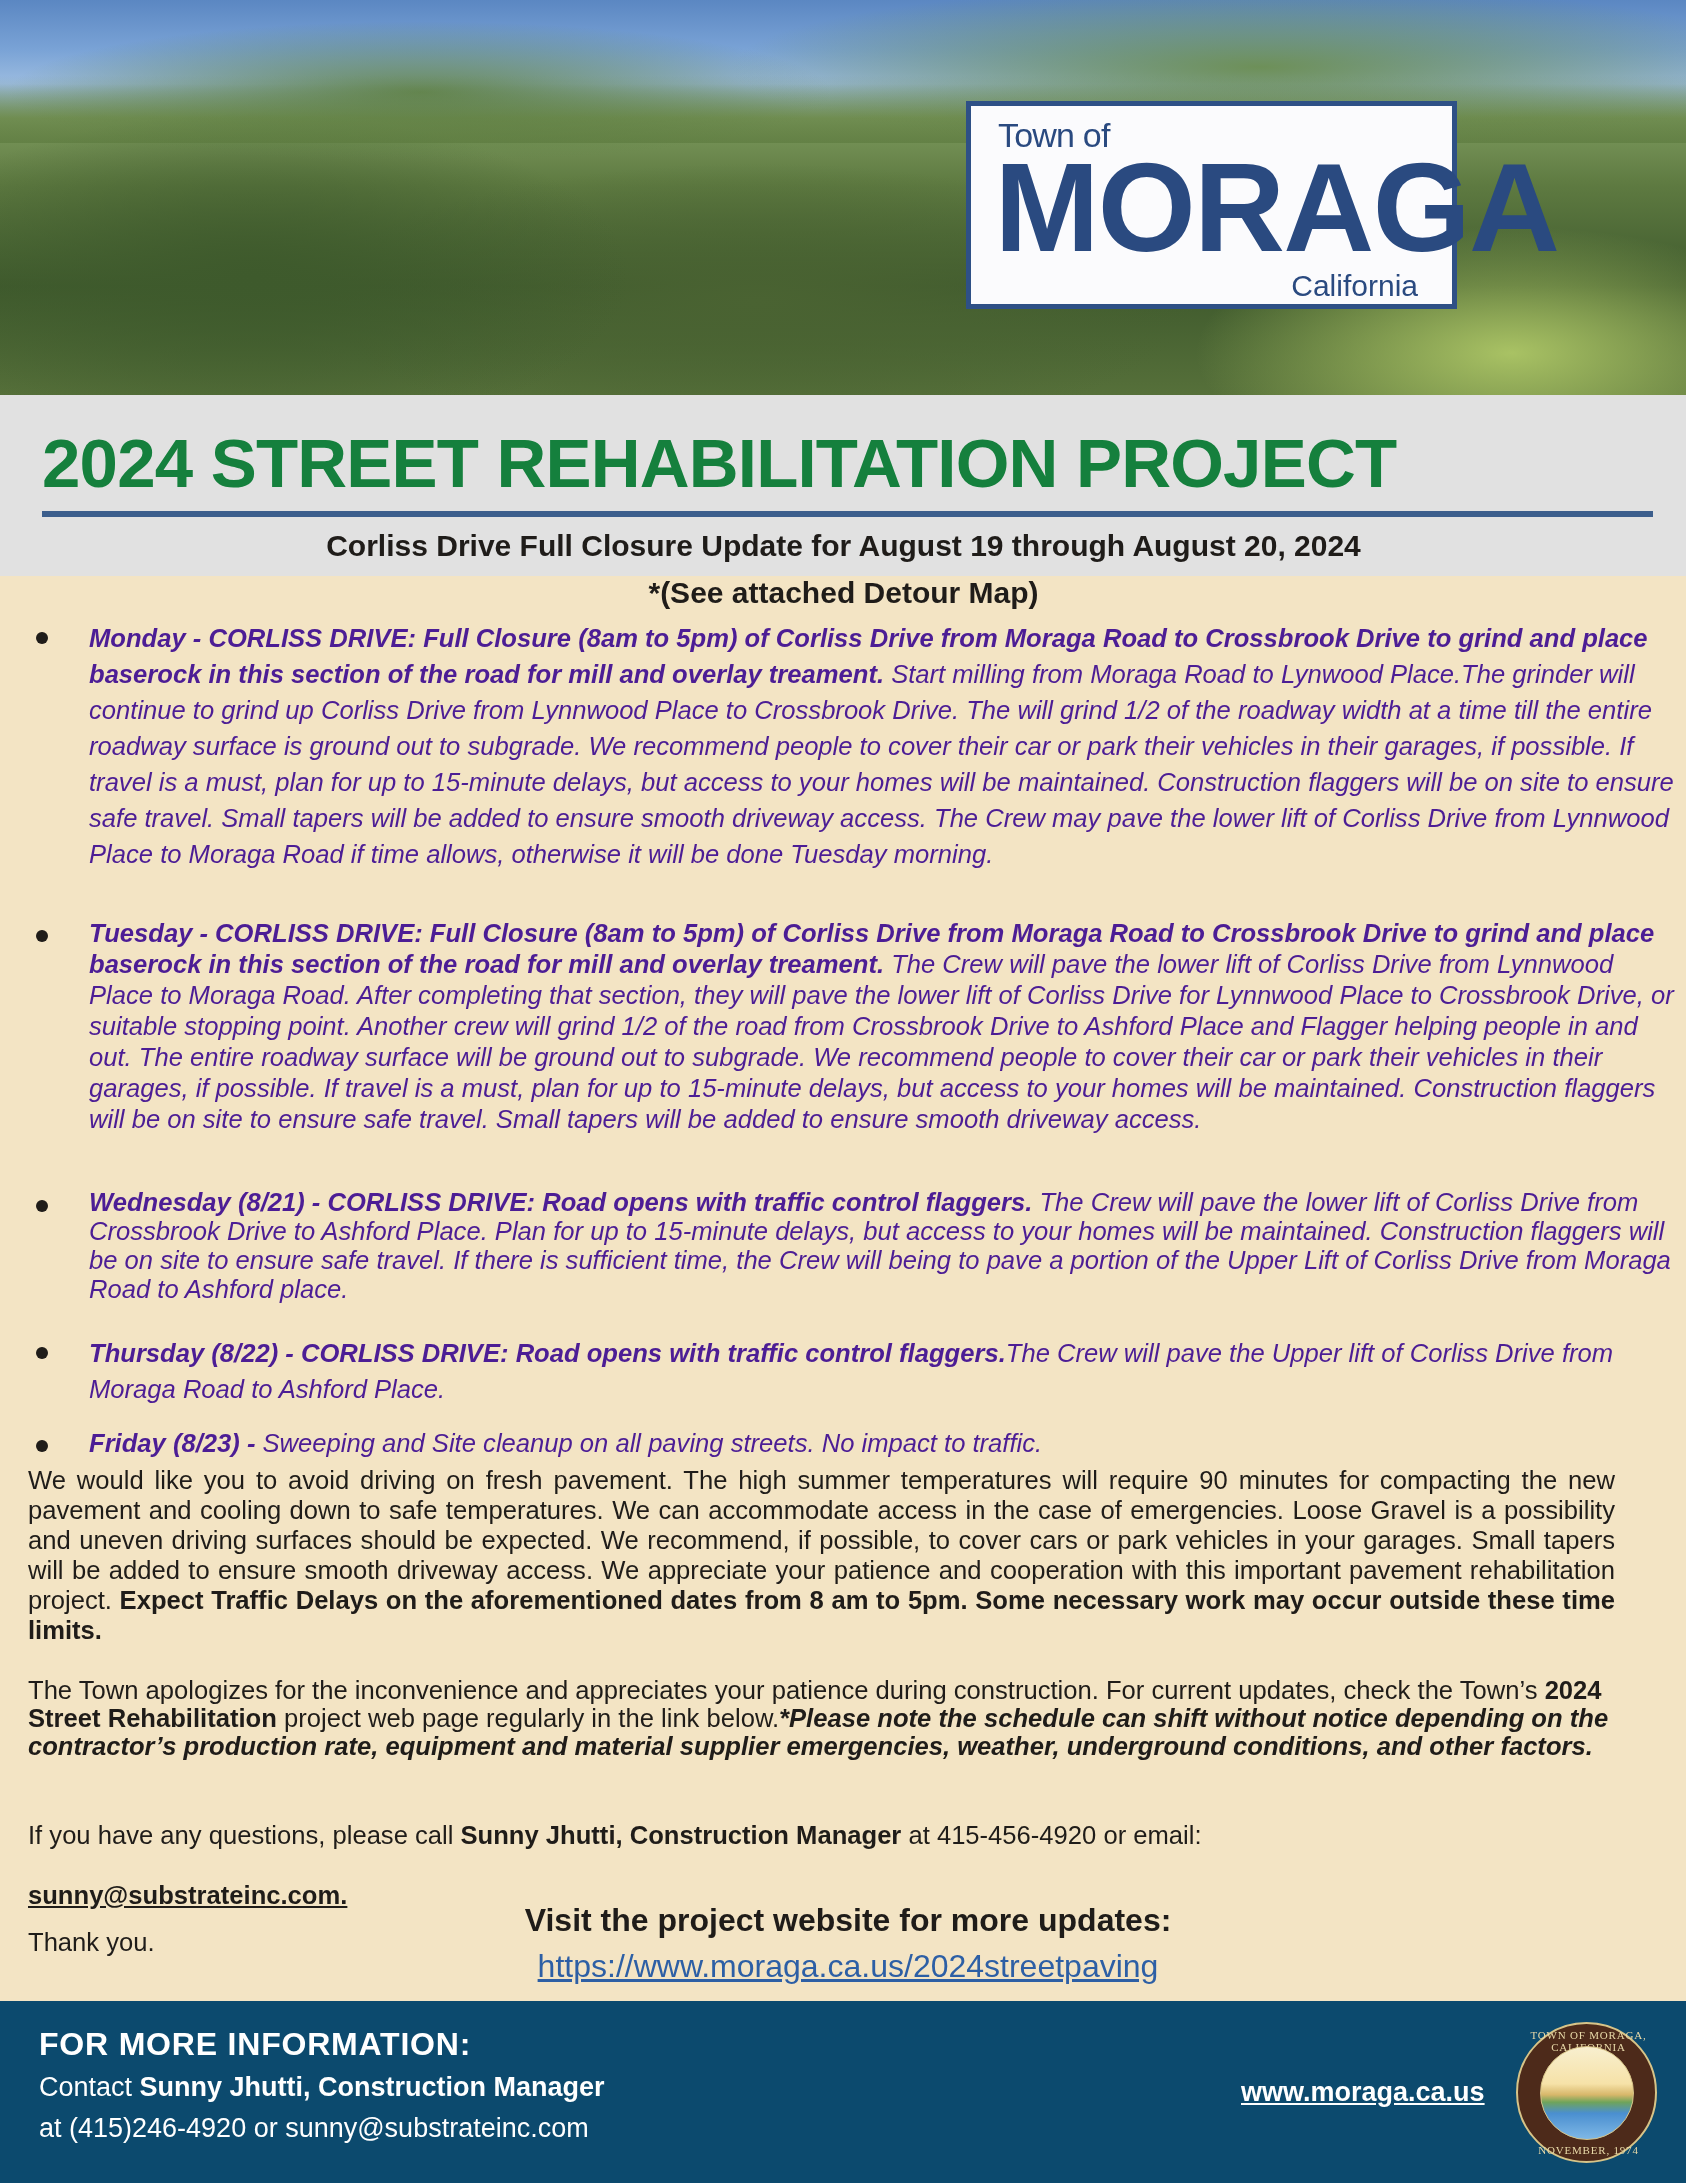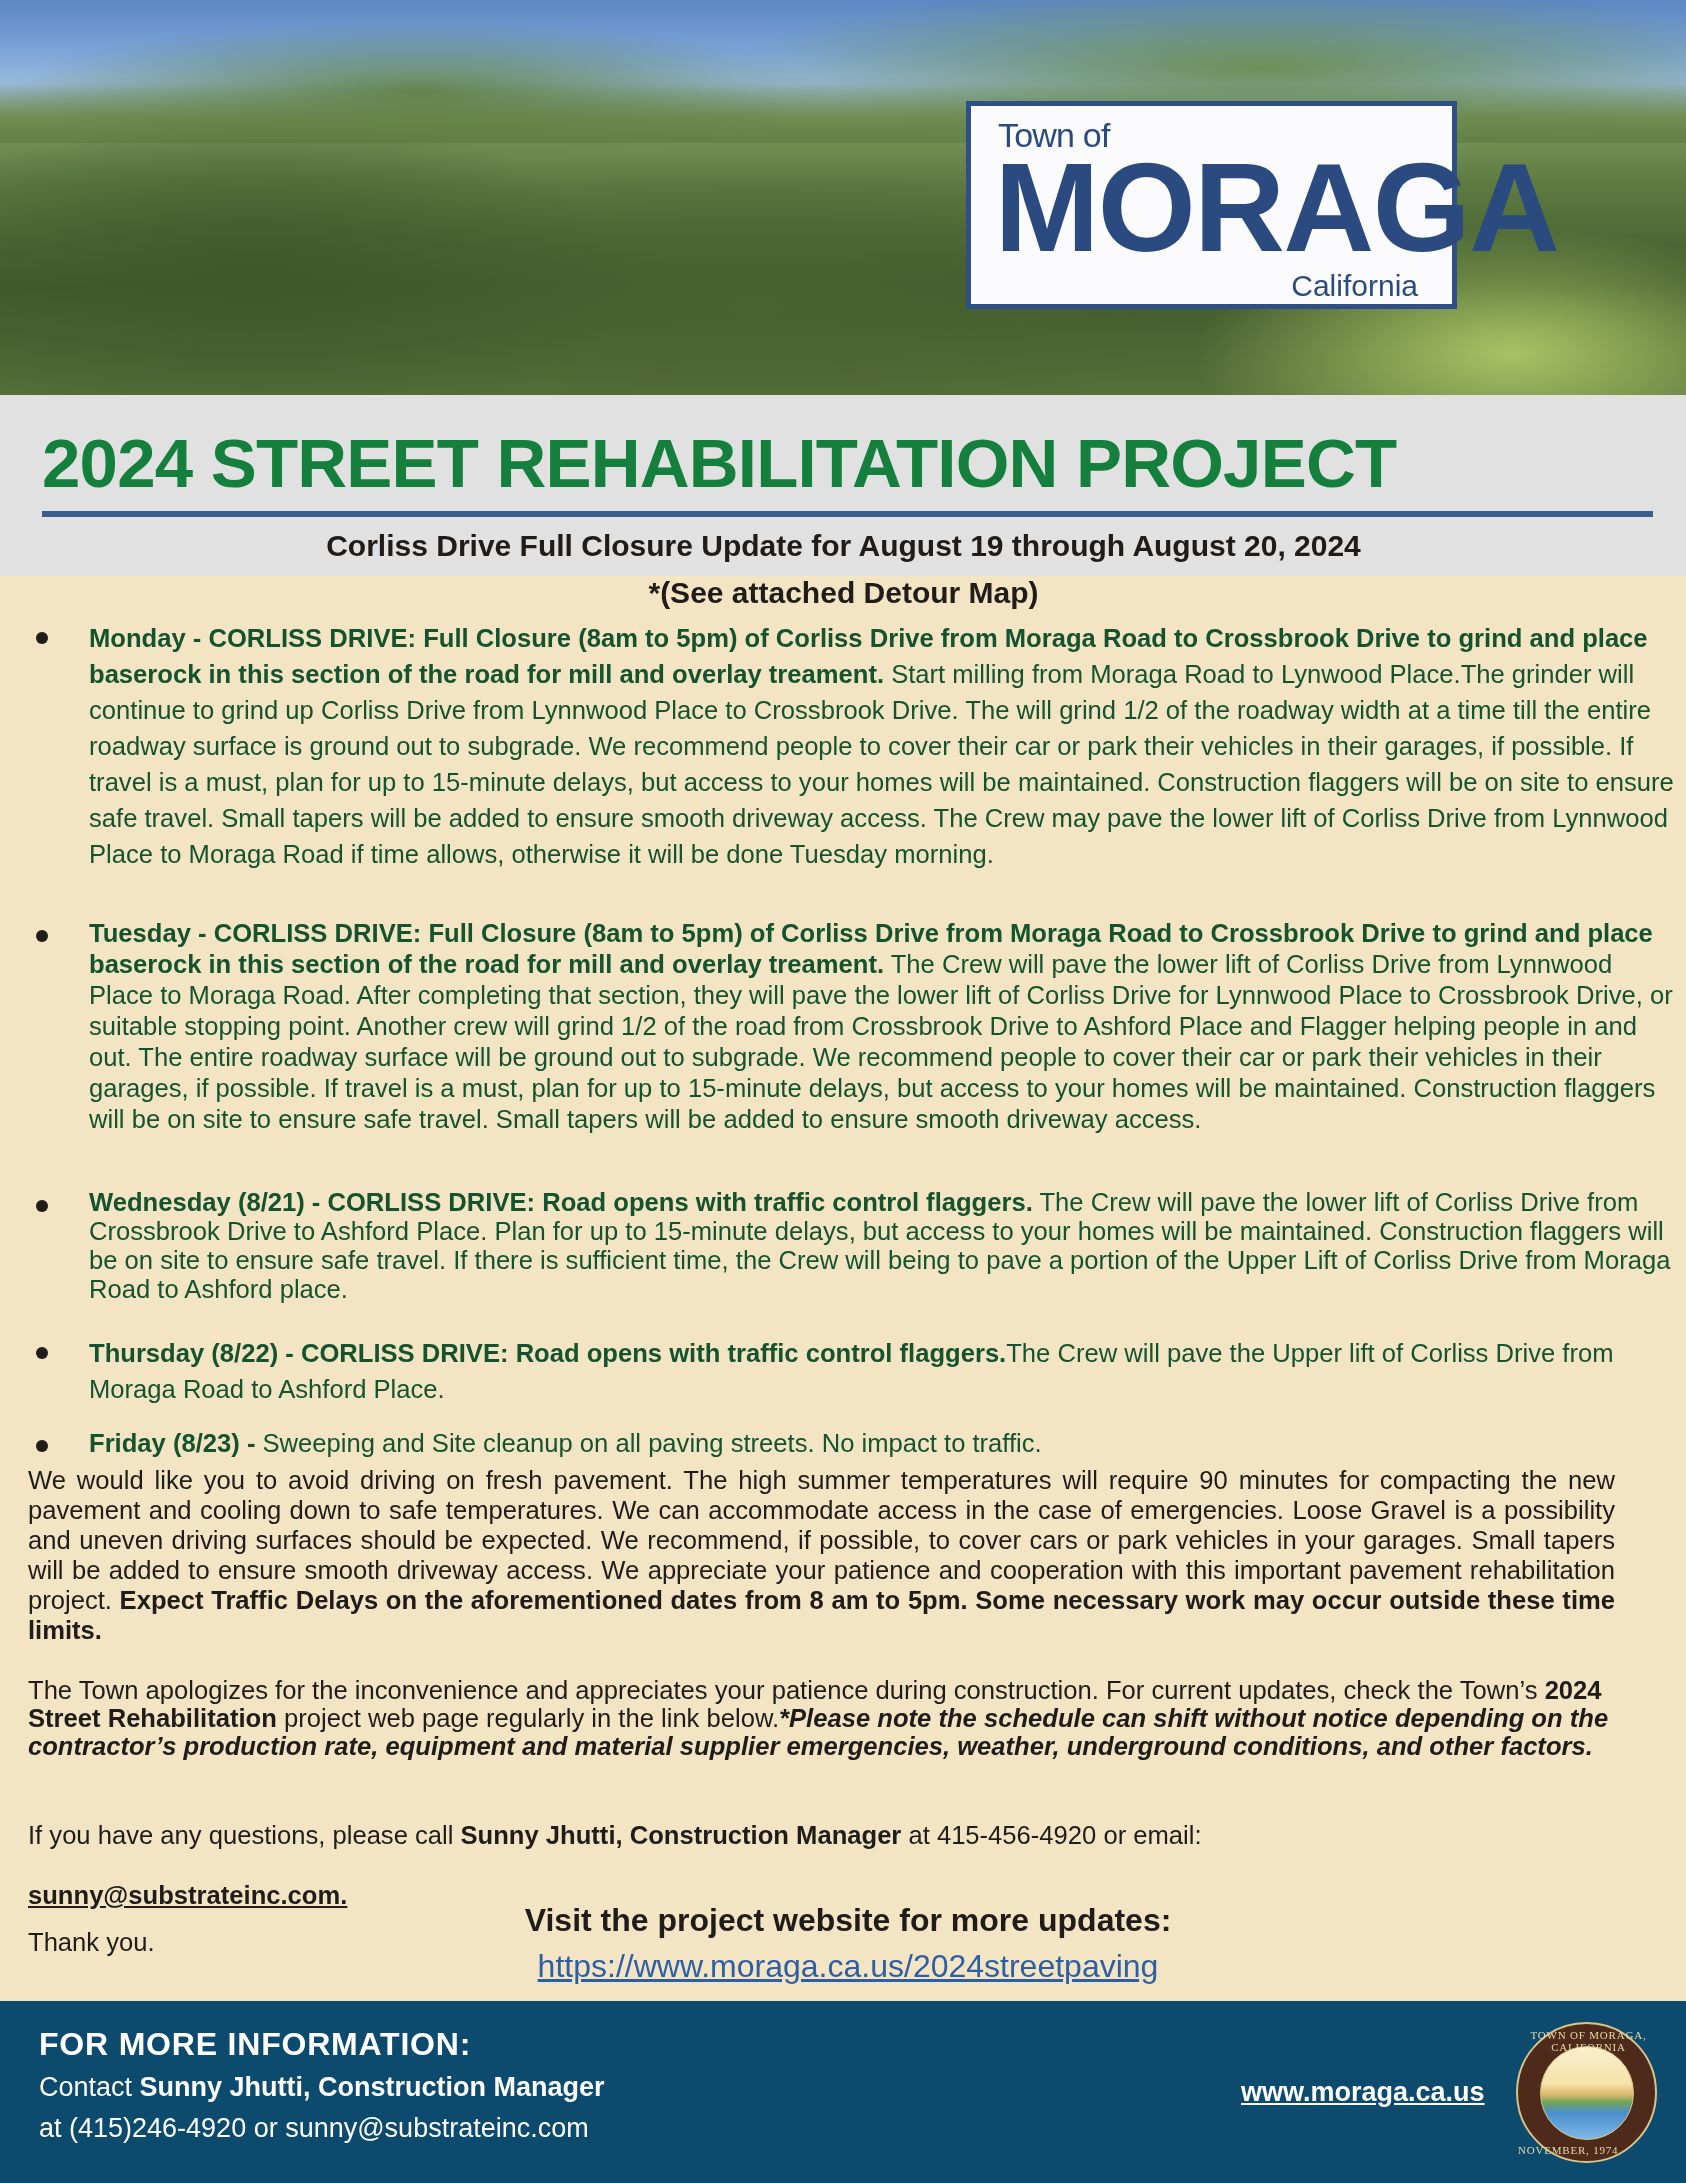--- a/index.html
+++ b/index.html
@@ -45,21 +45,21 @@
   }
   .subtitle {
     position: absolute; left: 0; width: 1687px; top: 529px; text-align: center;
     font-size: 30px; font-weight: bold; color: #1f1c19;
   }
   .detour {
     position: absolute; left: 0; width: 1687px; top: 576px; text-align: center;
     font-size: 30px; font-weight: bold;
   }
   .bullet {
-    position: absolute; left: 89px; width: 1592px; font-size: 25.6px; color: #14532d;
+    position: absolute; left: 89px; width: 1592px; font-size: 25.6px; color: #4c1d95; font-style: italic;
   }
   .bullet .dot {
     position: absolute; left: -53px; top: 11.8px; width: 11.8px; height: 11.8px; border-radius: 50%; background: #1f1c19;
   }
   .b-mon { top: 620px; line-height: 36px; }
   .b-tue { top: 918px; line-height: 31px; }
   .b-wed { top: 1188px; line-height: 29px; }
   .b-thu { top: 1335px; line-height: 36px; }
   .b-fri { top: 1428px; line-height: 30px; }
   b { font-weight: bold; }
@@ -85,21 +85,21 @@
     position: absolute; left: 1516px; top: 21px; width: 141px; height: 141px; border-radius: 50%;
     background: #4d2a1a; border: 2.5px solid #d7c488; box-sizing: border-box;
   }
   .seal-inner {
     position: absolute; left: 22px; top: 22px; width: 92px; height: 92px; border-radius: 50%;
     background:
       linear-gradient(180deg, #f8efcf 0%, #f6e2a8 40%, #d7b76a 52%, #6fa45a 60%, #4a8fd0 72%, #7fb8e6 100%);
     border: 1.7px solid #d7c488;
   }
   .seal-text-top { position: absolute; left: 0; width: 141px; top: 5px; text-align: center; font-family: "Liberation Serif", serif; font-size: 11px; color: #e8d9a8; letter-spacing: 0.8px; }
-  .seal-text-bot { position: absolute; left: 0; width: 141px; bottom: 5px; font-family: "Liberation Serif", serif; font-size: 11px; color: #e8d9a8; letter-spacing: 0.8px; }
+  .seal-text-bot { position: absolute; left: 0; width: 141px; bottom: 5px; text-align: center; font-family: "Liberation Serif", serif; font-size: 11px; color: #e8d9a8; letter-spacing: 0.8px; }
 </style>
 </head>
 <body>
 
 <div class="hero"></div>
 <div class="logo-box">
   <span class="logo-town">Town of</span>
   <span class="logo-name">MORAGA</span>
   <span class="logo-state">California</span>
 </div>

